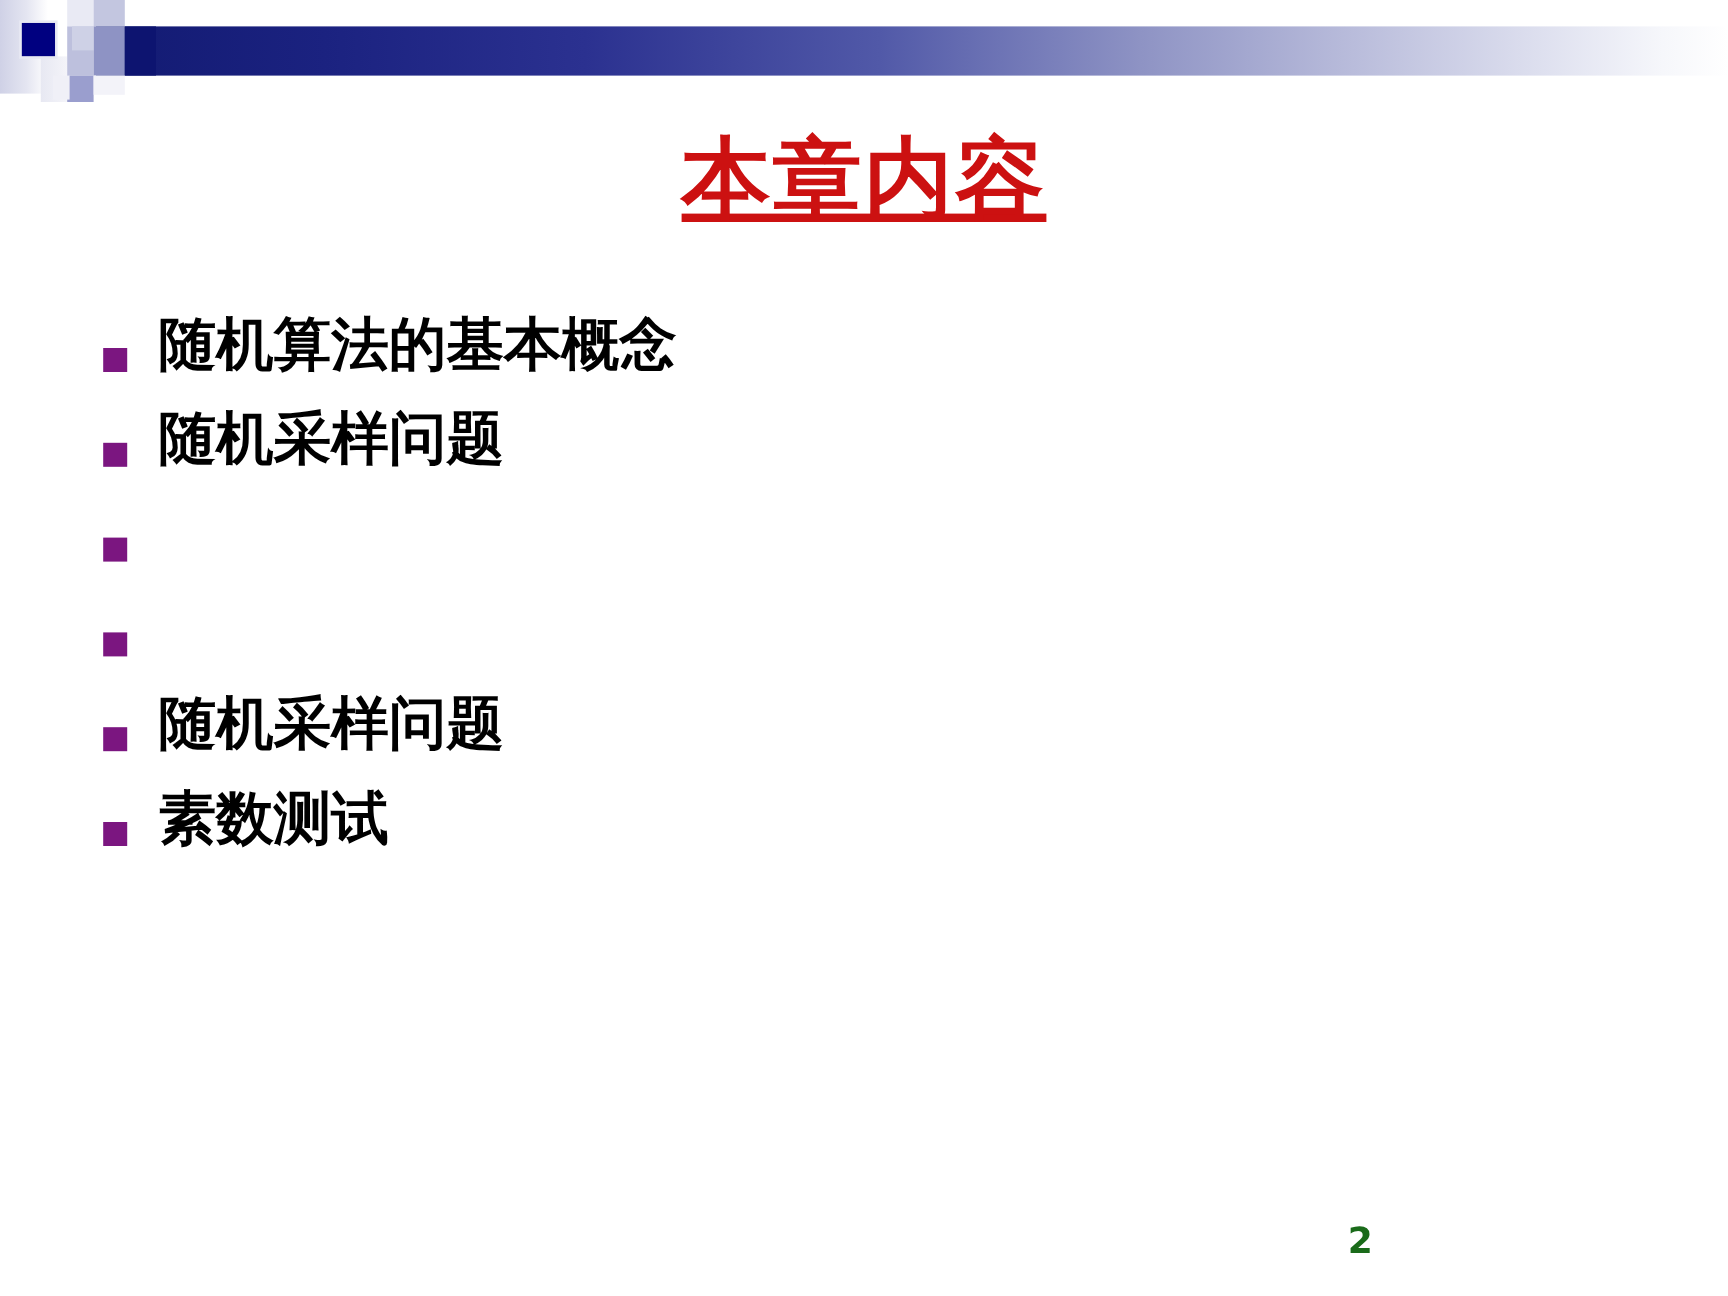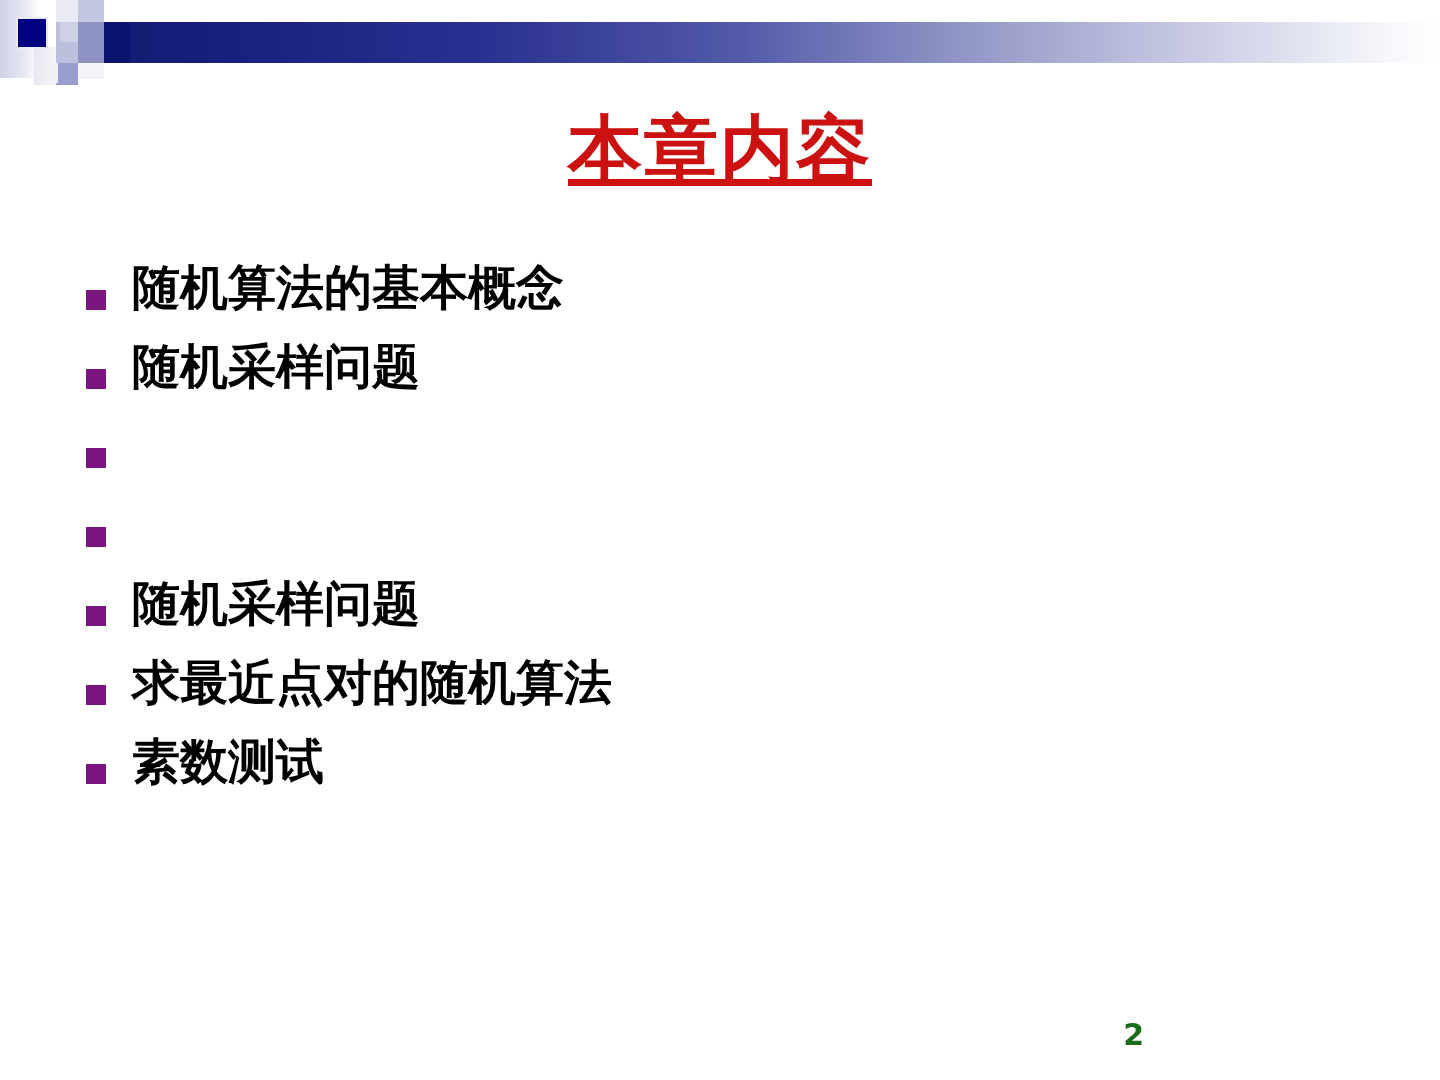--- a/index.html
+++ b/index.html
@@ -255,24 +255,20 @@
     <div class="bullet-row">
       <span class="bullet-marker"></span>
     </div>
 
 
     <div class="bullet-row">
       <span class="bullet-marker"></span>
       <span class="bullet-text">随机采样问题</span>
     </div>
 
-    <div class="bullet-row">
-      <span class="bullet-marker"></span>
-      <span class="bullet-text">求最近点对的随机算法</span>
-    </div>
 
     <div class="bullet-row">
       <span class="bullet-marker"></span>
       <span class="bullet-text">素数测试</span>
     </div>
 
   </div>
 
   <div class="page-number">2</div>
 

